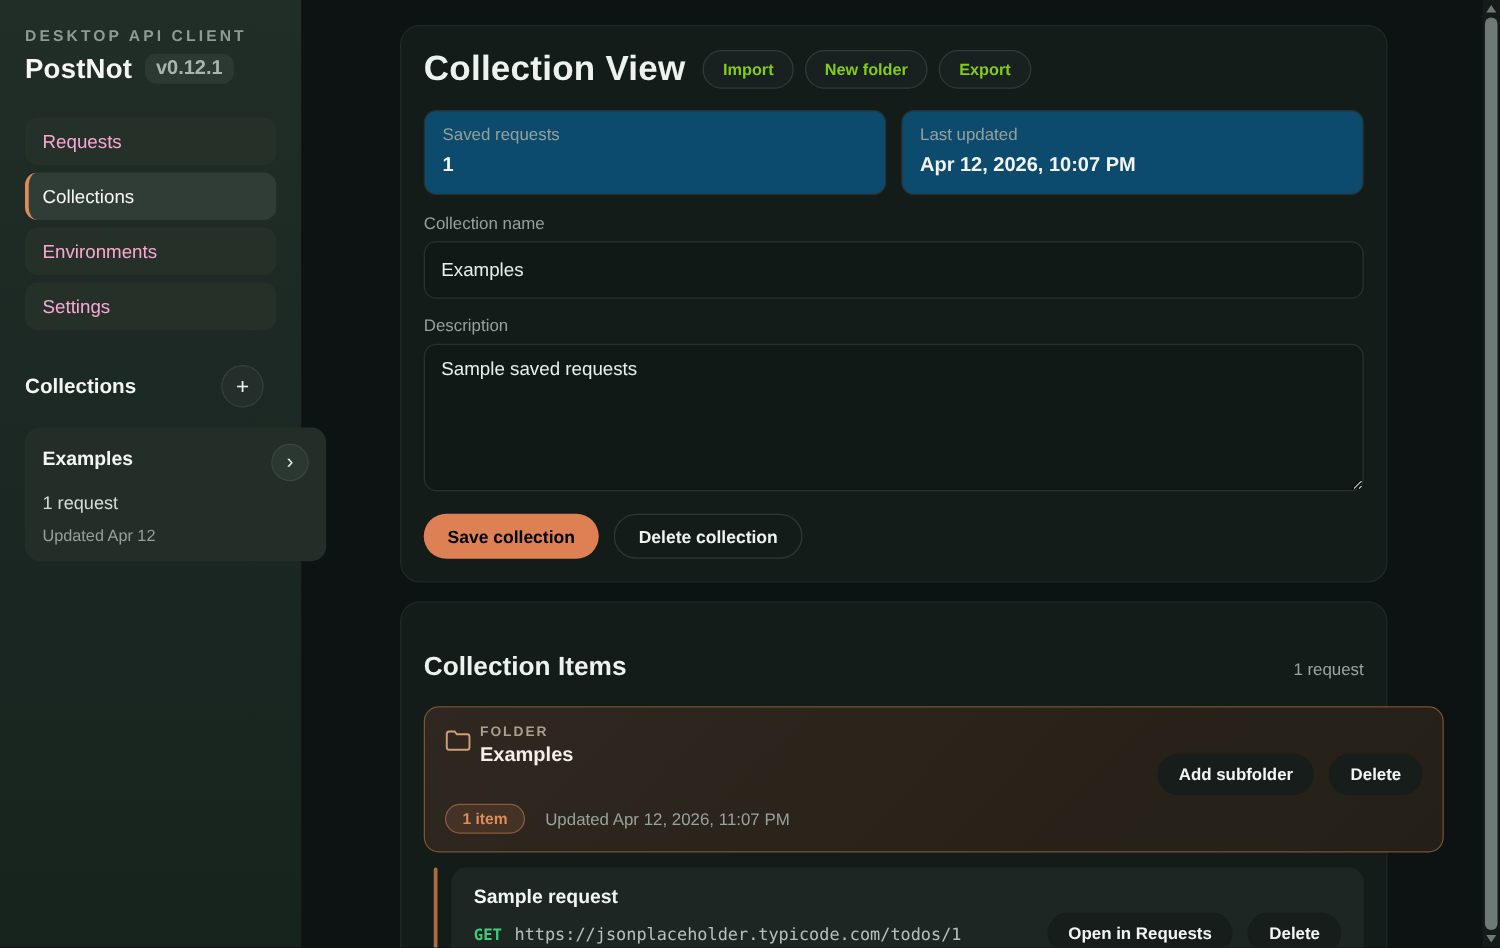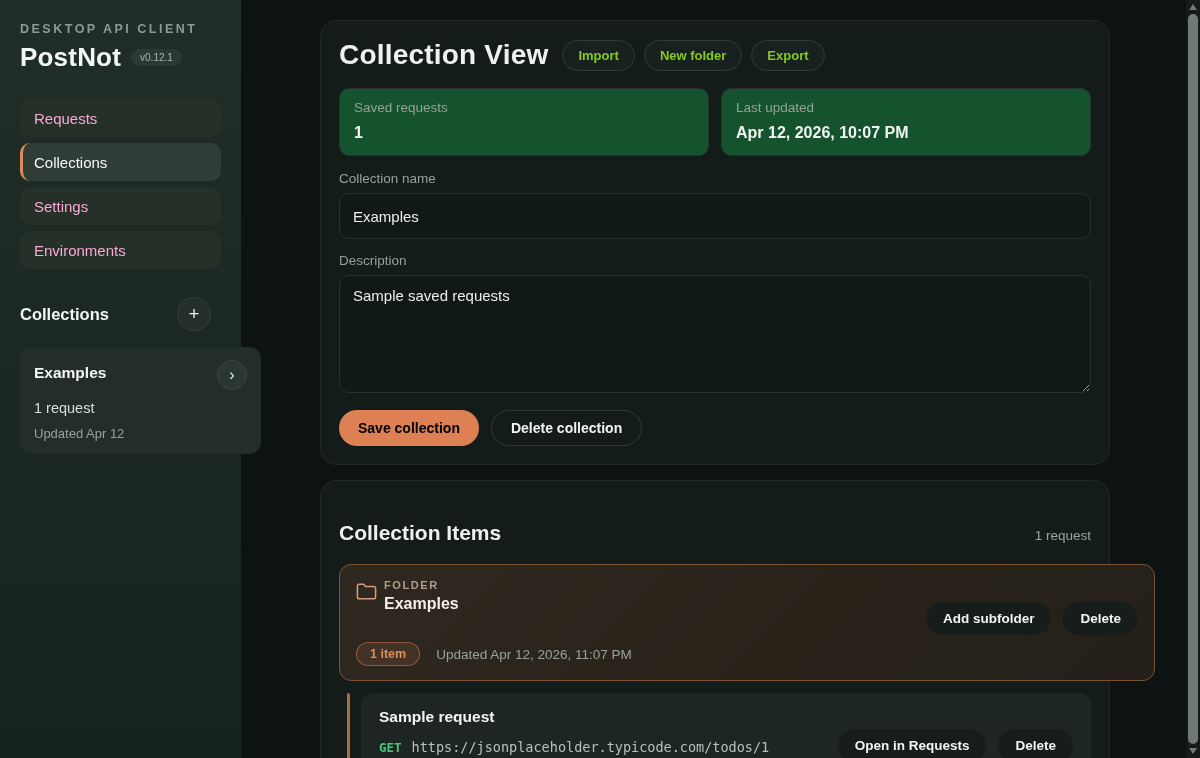--- a/index.html
+++ b/index.html
@@ -14,23 +14,23 @@
   .sidebar {
     position:absolute; left:0; top:0; width:241px; height:758px;
     background:linear-gradient(180deg,#212e28 0%, #1b2722 55%, #17231d 100%);
     padding:20px 20px 0 20px;
   }
   .brand-kicker {
     color:#8e9a93; font-size:12.5px; font-weight:bold; letter-spacing:2.5px;
     margin-top:2px;
   }
   .brand-row { display:flex; align-items:center; gap:10px; margin-top:6px; margin-bottom:26px; }
-  .app-name { color:#f4f7f4; font-size:26px; font-weight:bold; letter-spacing:0.2px; }
+  .app-name { color:#f4f7f4; font-size:22px; font-weight:bold; letter-spacing:0.2px; }
   .version-badge {
-    background:#2c3933; color:#a9b4ae; font-size:10px; font-weight:normal;
+    background:#2c3933; color:#a9b4ae; font-size:16px; font-weight:bold;
     padding:3px 9px; border-radius:9px;
   }
   .nav-item {
     height:38px; display:flex; align-items:center; padding-left:14px;
     background:#253029; border-radius:10px; margin-bottom:6px;
     color:#f9a8d4; font-size:15px; cursor:pointer;
   }
   .nav-item.active {
     background:#303d37; border-left:3px solid #dd8a5c; padding-left:11px; color:#f6f8f6;
   }
@@ -71,21 +71,21 @@
   .card-view { padding:18px; }
   .view-header { display:flex; align-items:center; gap:9px; margin-bottom:17px; }
   .page-title { font-size:28px; font-weight:bold; color:#eef2ef; letter-spacing:0.2px; margin-right:5px; }
   .pill-btn {
     background:#18211f; border:1px solid #303b37; color:#84cc16;
     font-size:13px; font-weight:bold; padding:7px 15px; border-radius:999px;
     font-family:"Liberation Sans", sans-serif; cursor:pointer; white-space:nowrap;
   }
   .stats-row { display:flex; gap:12px; margin-bottom:15px; }
   .stat-box {
-    flex:1; border:1px solid #27322f; background:#14532d; border-radius:10px;
+    flex:1; border:1px solid #27322f; background:#0c4a6e; border-radius:10px;
     padding:11px 14px; height:68px;
   }
   .stat-label { font-size:13.5px; color:#95a19b; }
   .stat-value { font-size:16px; font-weight:bold; color:#f1f4f1; margin-top:9px; }
   .field-label { font-size:13.5px; color:#95a19b; margin-bottom:7px; }
   .text-input {
     width:100%; height:46px; background:#111917; border:1px solid #27322f;
     border-radius:10px; color:#e9efeb; font-size:15px; padding:0 13px;
     font-family:"Liberation Sans", sans-serif; outline:none; margin-bottom:14px;
   }
@@ -171,24 +171,24 @@
   </div>
 
   <nav>
     <div class="nav-item">
       <span>Requests</span>
     </div>
     <div class="nav-item active">
       <span>Collections</span>
     </div>
     <div class="nav-item">
+      <span>Environments</span>
+    </div>
+    <div class="nav-item">
       <span>Settings</span>
-    </div>
-    <div class="nav-item">
-      <span>Environments</span>
     </div>
   </nav>
 
   <div class="collections-header">
     <span class="collections-title">Collections</span>
     <button class="add-btn">
       <span>+</span>
     </button>
   </div>
 

